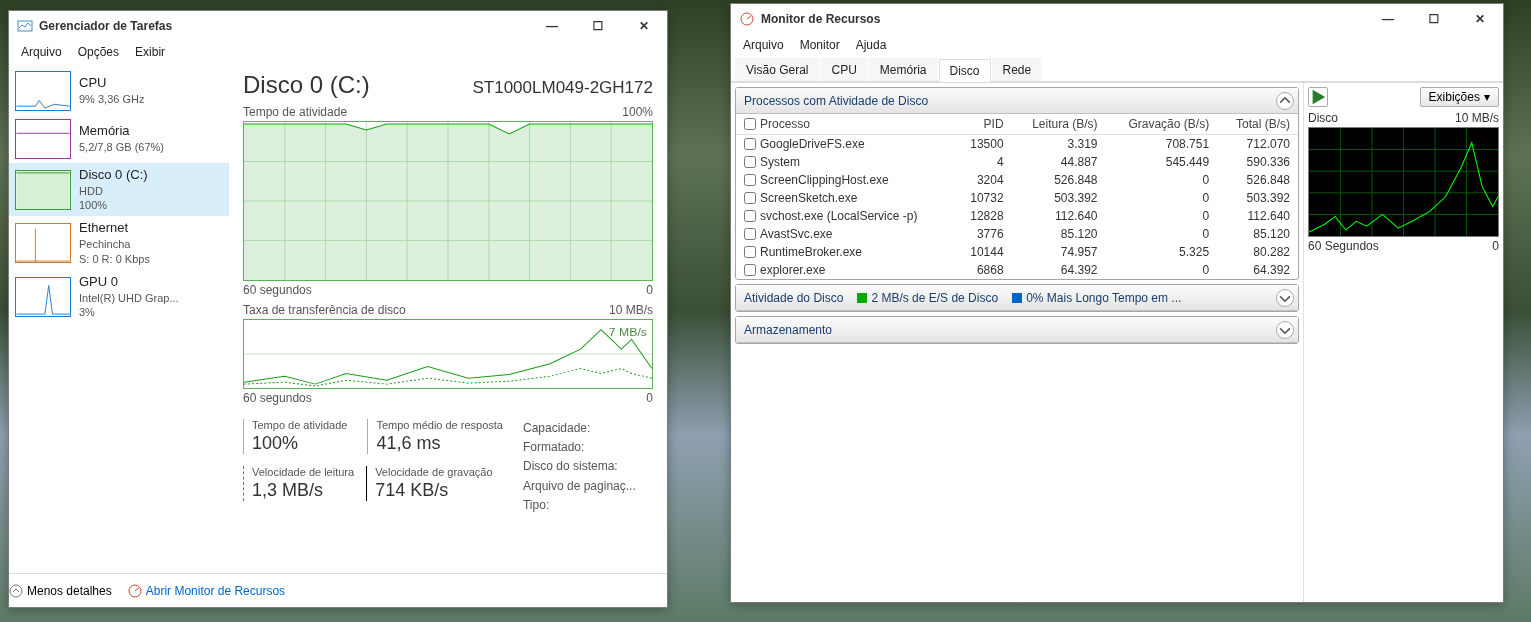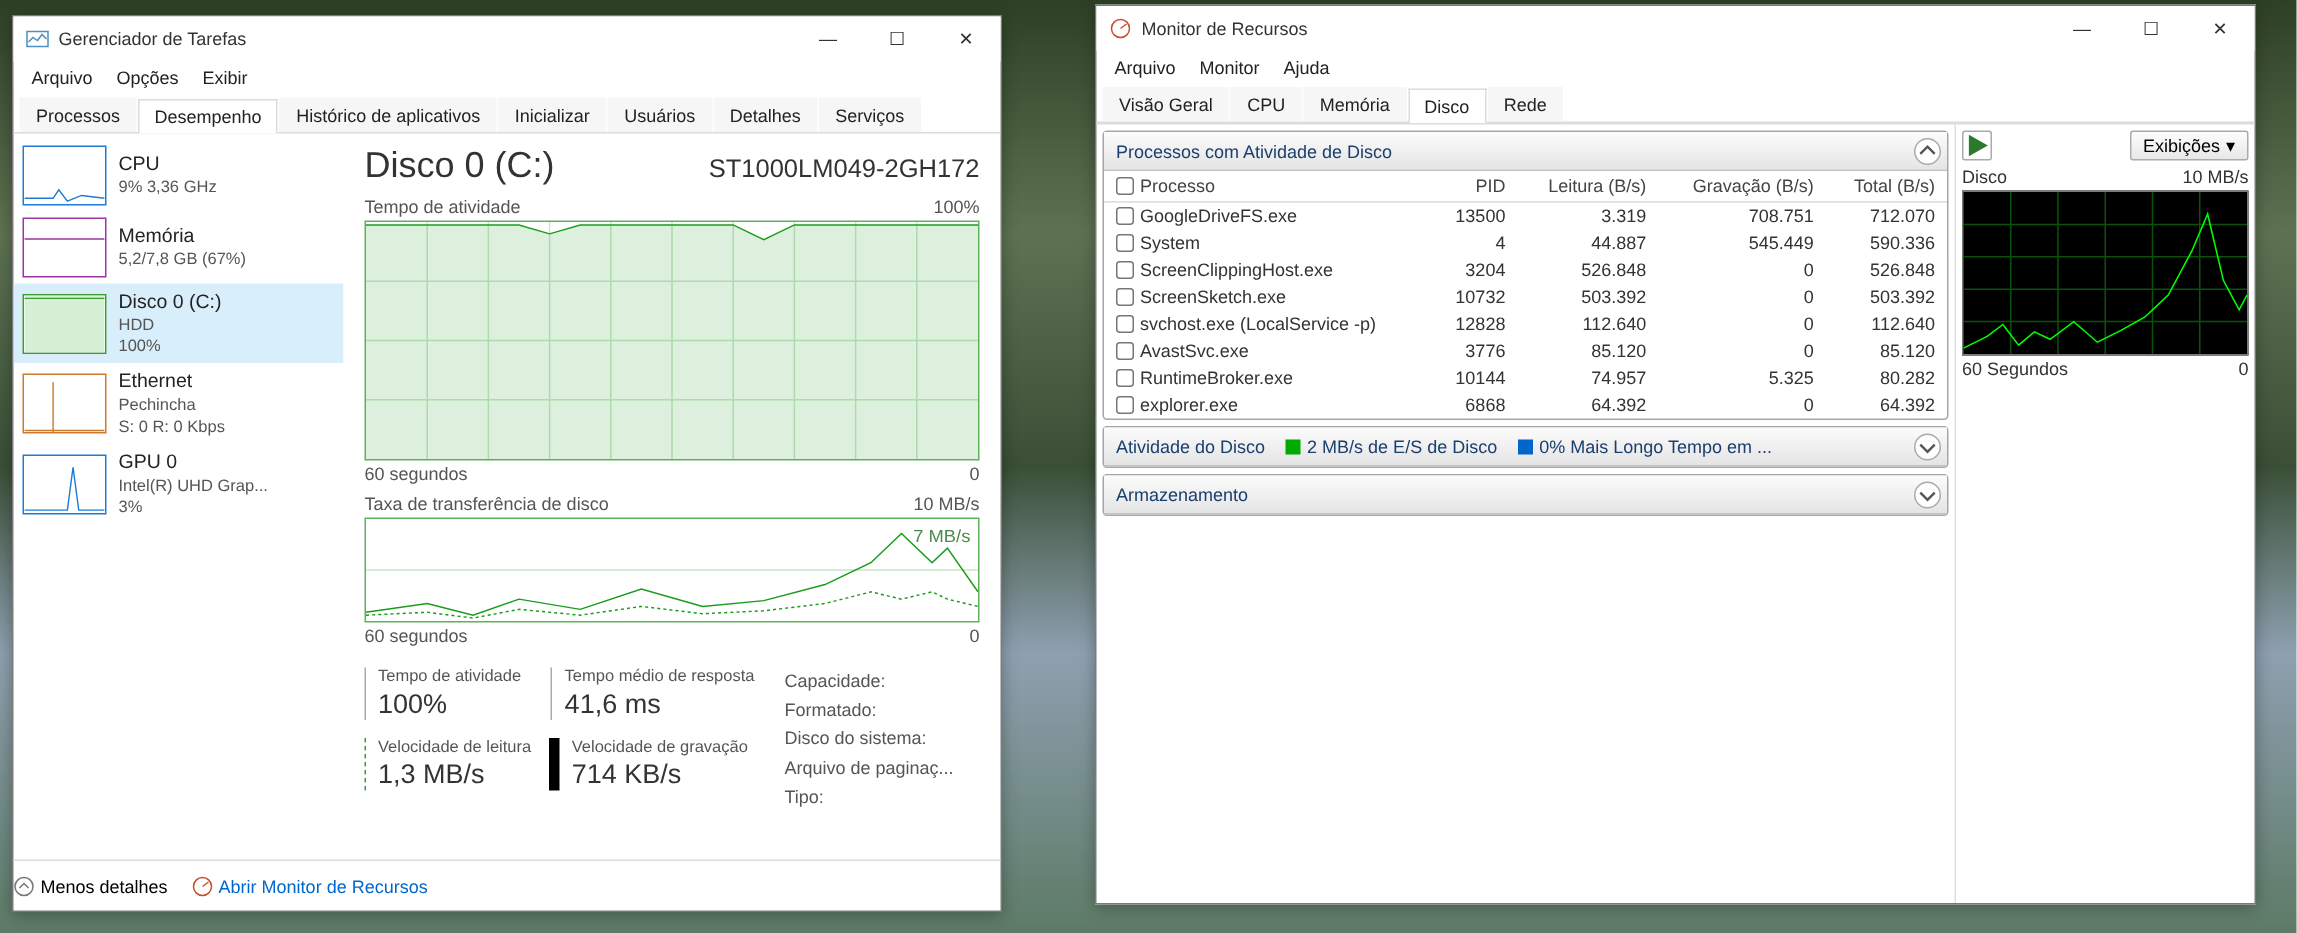--- a/index.html
+++ b/index.html
@@ -1,18 +1,18 @@
 <!DOCTYPE html>
 <html><head>
 <meta charset="utf-8">
 <style>
 * { box-sizing: border-box; margin: 0; padding: 0; font-family: "Segoe UI", Tahoma, sans-serif; font-size: 12px; }
 body { width: 1531px; height: 622px; background: linear-gradient(180deg,#2d4024 0%,#5e7253 25%,#3a4f36 50%,#8ea0b0 70%,#5d7a66 100%); position: relative; overflow: hidden; }
 .window { position: absolute; background:#fff; border:1px solid #7a7a7a; box-shadow:0 2px 10px rgba(0,0,0,.3); display:flex; flex-direction:column; }
-.titlebar { height:30px; display:flex; align-items:center; padding:0 0 0 8px; background:#fff; }
+.titlebar { height:30px; display:flex; align-items:center; padding:0 0 0 8px; background:#fff;font-weight:bold; }
 .titlebar .title-icon { width:16px; height:16px; margin-right:6px; display:inline-block; }
 .titlebar .title-text { flex:1; color:#333; font-size:12px; }
 .titlebar .win-btns { display:flex; height:100%; }
 .titlebar .win-btn { width:46px; height:100%; display:flex; align-items:center; justify-content:center; color:#333; cursor:pointer; }
 .menubar { height:22px; display:flex; align-items:center; padding:0 4px; }
 .menubar .menu-item { padding:2px 8px; cursor:pointer; color:#222; }
 .tabbar { height:26px; display:flex; align-items:flex-end; border-bottom:1px solid #dcdcdc; padding-left:4px; }
 .tabbar .tab { padding:4px 10px; border:1px solid transparent; border-bottom:none; cursor:pointer; color:#222; background:#f6f6f6; margin-right:1px; }
 .tabbar .tab.active { background:#fff; border-color:#dcdcdc; position:relative; top:1px; }
 
@@ -89,29 +89,20 @@
       <div class="win-btn">—</div>
       <div class="win-btn">☐</div>
       <div class="win-btn close">✕</div>
     </div>
   </div>
   <div class="menubar">
     <div class="menu-item">Arquivo</div>
     <div class="menu-item">Opções</div>
     <div class="menu-item">Exibir</div>
   </div>
-  <div class="tabbar">
-    <div class="tab">Processos</div>
-    <div class="tab active">Desempenho</div>
-    <div class="tab">Histórico de aplicativos</div>
-    <div class="tab">Inicializar</div>
-    <div class="tab">Usuários</div>
-    <div class="tab">Detalhes</div>
-    <div class="tab">Serviços</div>
-  </div>
   <div class="tm-body">
     <div class="tm-side">
       <div class="side-item">
         <div class="thumb blue">
             <svg viewBox="0 0 56 40">
               <polyline points="0,36 20,36 24,30 30,38 40,34 56,36" fill="none" stroke="#1e7cd6"></polyline>
             </svg>
           </div>
         <div class="label-block">
             <span class="title">CPU</span>
@@ -229,21 +220,21 @@
             <div class="stat">
                 <span class="k">Tempo médio de resposta</span>
                 <span class="v">41,6 ms</span>
               </div>
           </div>
           <div style="display:flex; gap:12px;">
             <div class="stat" style="border-left:1px dashed #3a9a3a;">
                 <span class="k">Velocidade de leitura</span>
                 <span class="v">1,3 MB/s</span>
               </div>
-            <div class="stat" style="border-left:7px solid #000000;">
+            <div class="stat" style="border-left:1px solid #000000;">
                 <span class="k">Velocidade de gravação</span>
                 <span class="v">714 KB/s</span>
               </div>
           </div>
         </div>
         <div class="caps">
           <div>Capacidade:</div>
           <div>Formatado:</div>
           <div>Disco do sistema:</div>
           <div>Arquivo de paginaç...</div>

